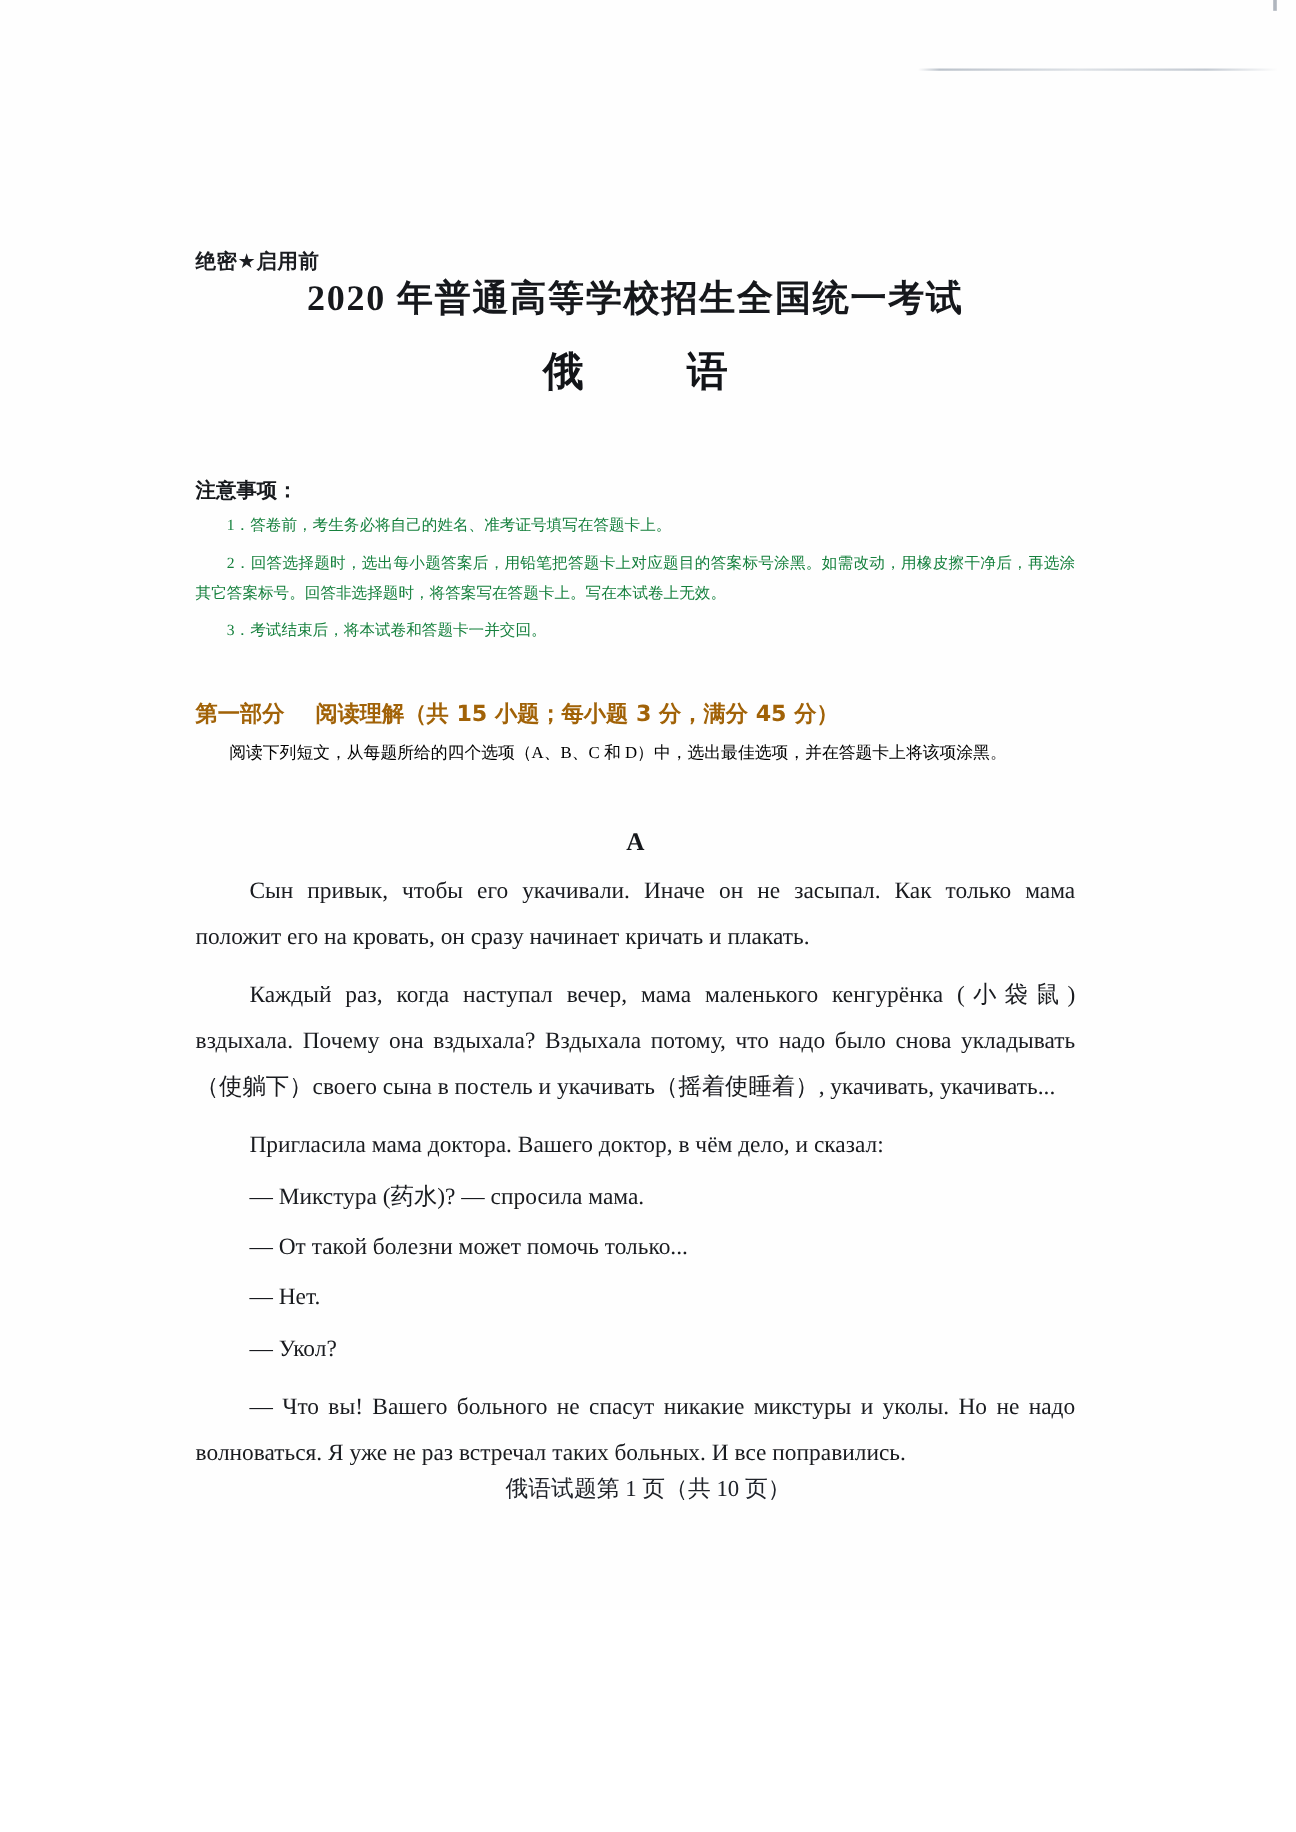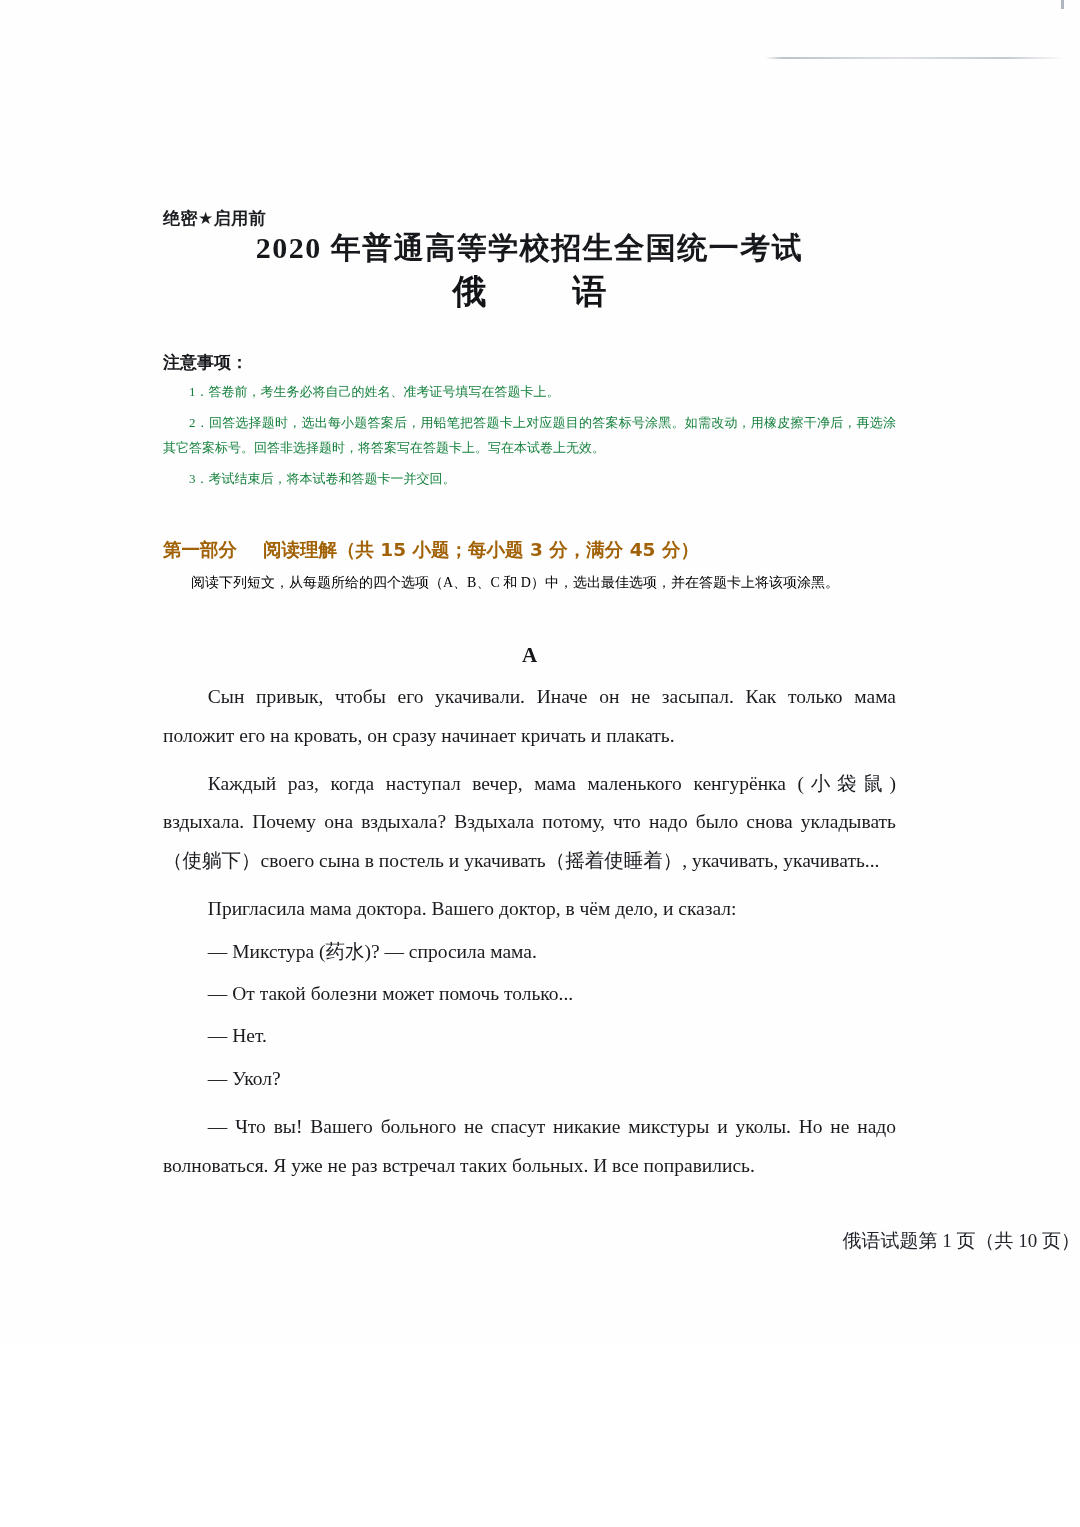--- a/index.html
+++ b/index.html
@@ -69,29 +69,29 @@
     color: #16181c;
   }
   .subject-title {
     text-align: center;
     font-family: "DejaVu Sans", "Liberation Sans", sans-serif;
     font-weight: 700;
     font-size: 34px;
     letter-spacing: 26px;
     text-indent: 26px;
     color: #121418;
-    margin-top: 0;
+    margin-top: 18px;
   }
 
   .notes-heading {
     font-family: Liberation Serif, serif;
     font-weight: 700;
     font-size: 17px;
     color: #17191d;
-    margin-top: 36px;
+    margin-top: 64px;
   }
   .note-item {
     font-size: 13px;
     line-height: 1.92;
     text-align: justify;
     text-justify: inter-ideograph;
     color: #15803d;
     margin-top: 6px;
     text-indent: 2em;
   }
@@ -142,21 +142,21 @@
     text-indent: 2.3em;
     margin-top: 4px;
     text-align: left;
   }
 
   .footer {
     position: absolute;
     left: 0;
     top: 1228px;
     width: 1080px;
-    text-align: right;
+    text-align: center;
     font-size: 19px;
     color: #20232a;
     font-family: "Liberation Serif", "DejaVu Serif", serif;
   }
 </style>
 </head>
 <body>
 
 <div class="page">
 

